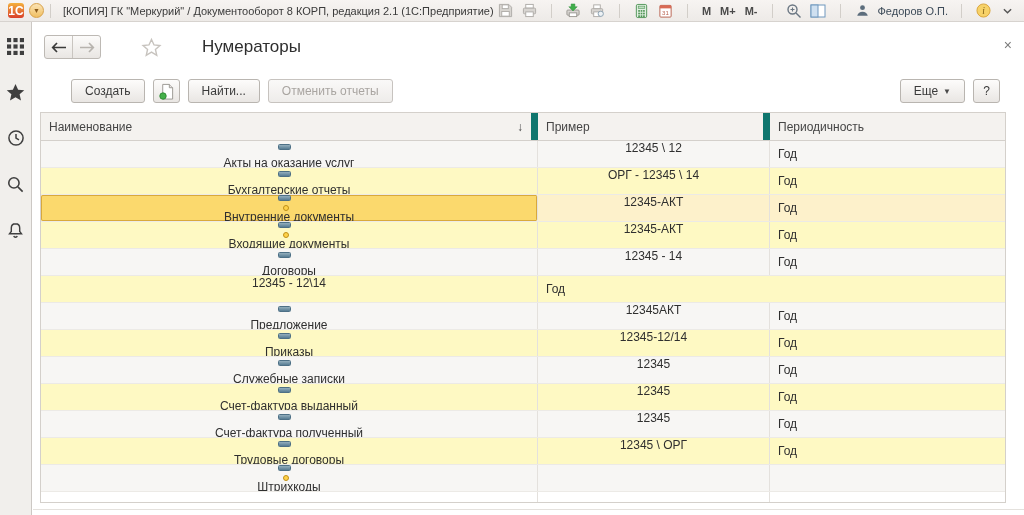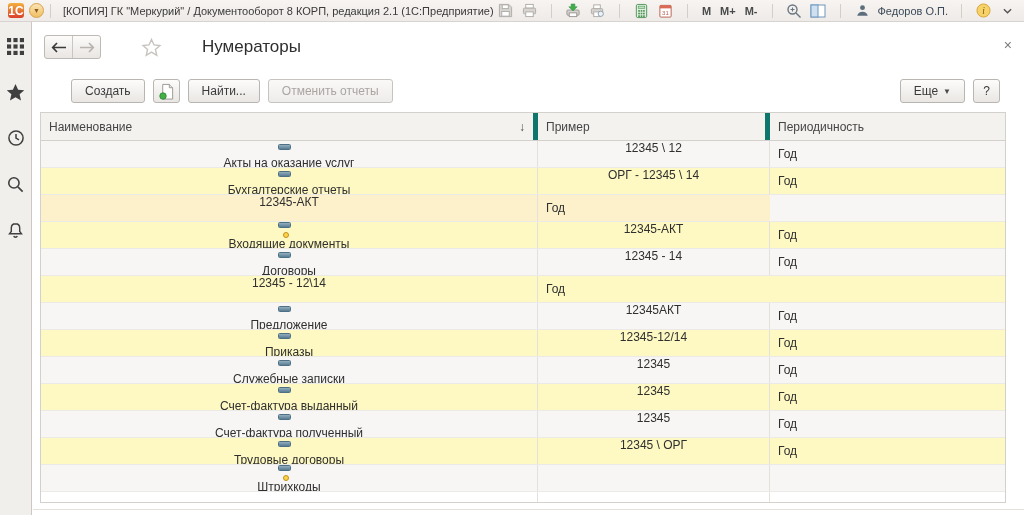--- a/index.html
+++ b/index.html
@@ -43,21 +43,21 @@
   .btn.disabled{color:#a9a5a1;border-color:#c7c3bf;background:linear-gradient(#faf9f8,#eeecea);}
   .toolspacer{flex:1;}
   .more-arrow{font-size:8px;margin-left:5px;color:#4a4a4a;}
   
   .tbl{position:absolute;left:7px;top:90px;width:966px;height:391px;
     border:1px solid #d4d0cb;box-sizing:border-box;display:flex;flex-direction:column;
     font-size:12px;background:#fff;}
   .thead{display:grid;grid-template-columns:497px 232px 1fr;height:27px;flex:0 0 27px;
     background:#f4f2ef;border-bottom:1px solid #d4d0cb;color:#454545;}
   .th{display:flex;align-items:center;padding:0 8px;box-sizing:border-box;}
-  .th.b{border-right:5px solid #0f766e;}
+  .th.b{border-right:7px solid #0f766e;}
   .sort-arrow{margin-left:auto;color:#4a4a4a;font-size:12px;}
   .tbody{display:flex;flex-direction:column;flex:1;}
   .trow{display:grid;grid-template-columns:497px 232px 1fr;height:26px;flex:0 0 26px;
     border-bottom:1px solid #eceae6;background:#fef9c3;}
   .trow.odd{background:#f7f6f4;}
   .cell{display:flex;align-items:center;padding:0 8px;box-sizing:border-box;overflow:hidden;
     white-space:nowrap;color:#2f2f2f;}
   .cell.b{border-right:1px solid #e4e1dd;flex-direction:column;}
   .trow.sel .cell{background:#fdf1cb;}
   .trow.sel .cell.c1{background:#fbd96d;box-shadow:inset 0 0 0 1px #d8a93c;border-radius:2px;}
@@ -296,20 +296,27 @@
             <span>Бухгалтерские отчеты</span>
           </div>
           <div class="cell c2 b">
             <span>ОРГ - 12345 \ 14</span>
           </div>
           <div class="cell c3">
             <span>Год</span>
           </div>
         </div>
         <div class="trow odd sel">
+          <div class="cell c1 b">
+            <span class="num-icon dot">
+              <span class="bar"></span>
+              <span class="yd"></span>
+            </span>
+            <span>Внутренние документы</span>
+          </div>
           <div class="cell c2 b">
             <span>12345-АКТ</span>
           </div>
           <div class="cell c3">
             <span>Год</span>
           </div>
         </div>
         <div class="trow">
           <div class="cell c1 b">
             <span class="num-icon dot">

